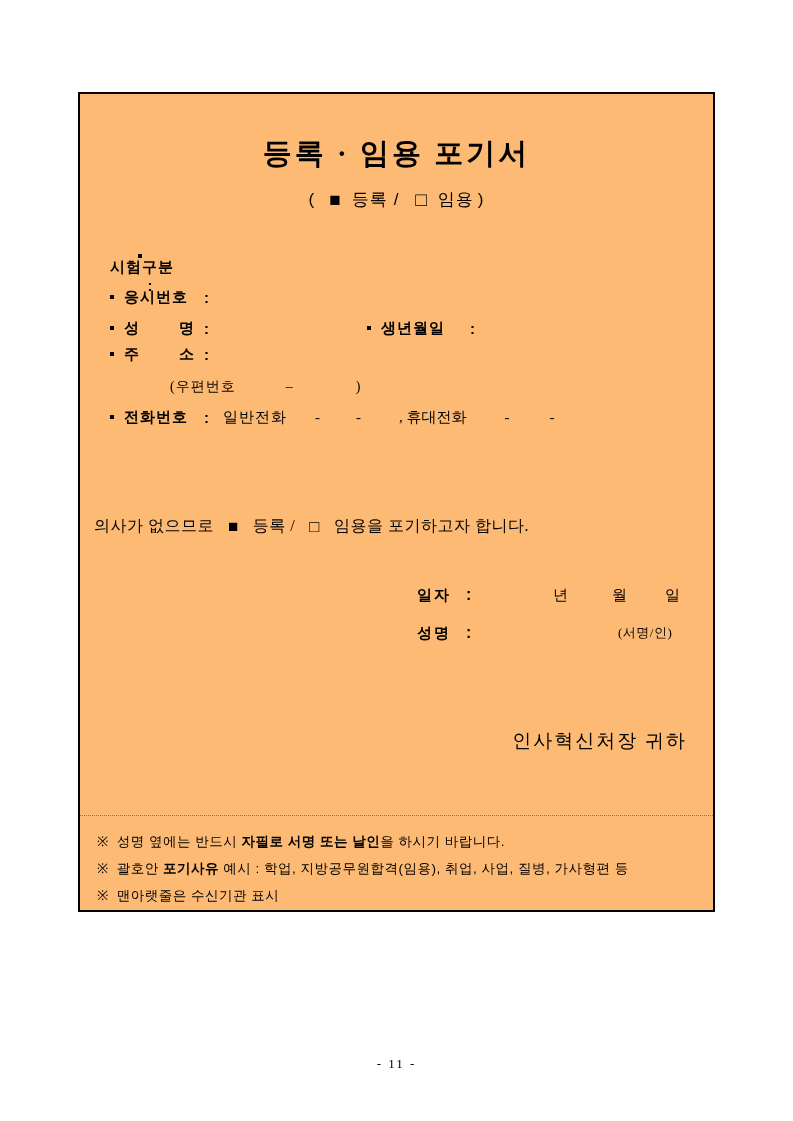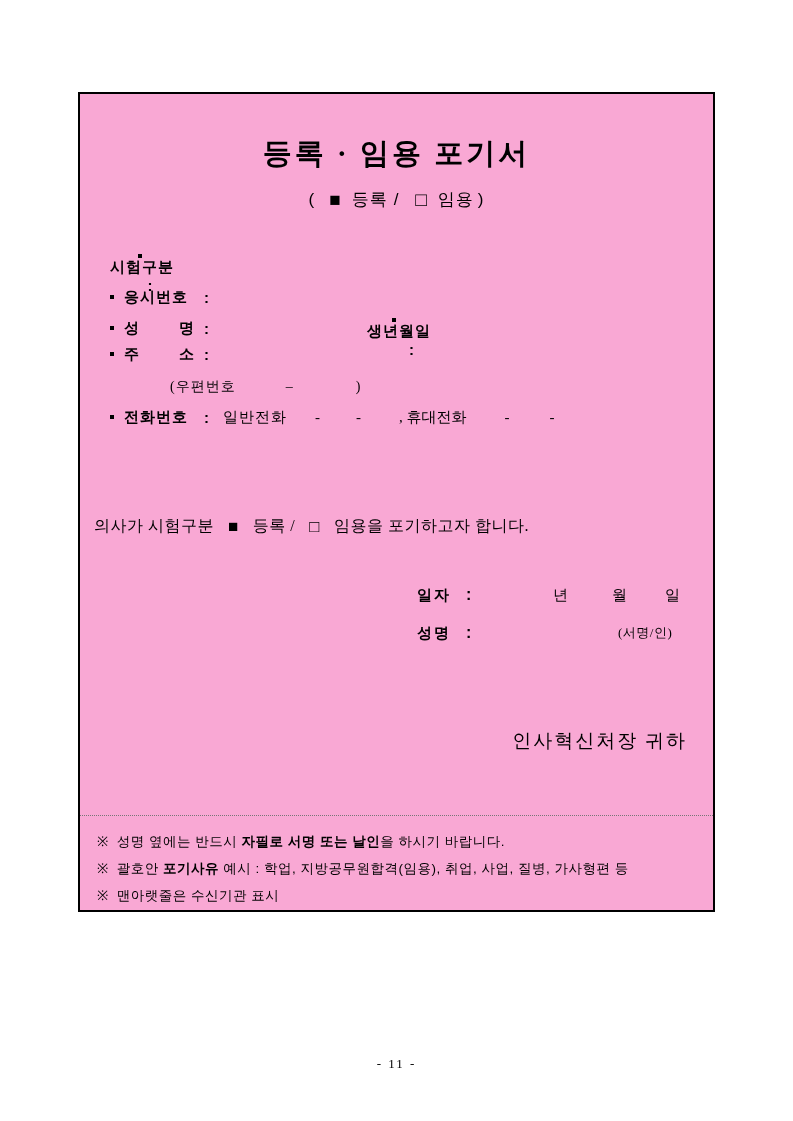--- a/index.html
+++ b/index.html
@@ -2,21 +2,21 @@
 <html><head>
 <meta charset="utf-8">
 <style>
   * { margin:0; padding:0; box-sizing:border-box; }
   html,body { width:793px; height:1121px; background:#ffffff; }
   body { font-family:"Liberation Serif", serif; color:#000; }
   .page { position:relative; width:793px; height:1121px; background:#fff; overflow:hidden; }
 
   .form-box {
     position:absolute; left:78px; top:92px; width:637px; height:820px;
-    border:2px solid #000; background:#f9a8d4;
+    border:2px solid #000; background:#fdba74;
   }
 
   .title {
     position:absolute; top:40px; left:0; width:100%; text-align:center;
     font-size:29px; font-weight:bold; letter-spacing:3px;
     font-family:"Liberation Serif", serif;
   }
   .subtitle {
     position:absolute; top:94px; left:0; width:100%; text-align:center;
     font-size:17px; font-family:"Liberation Sans", sans-serif; letter-spacing:1px;
@@ -36,21 +36,21 @@
   }
   .f-label {
     font-family:"Liberation Sans", sans-serif; font-weight:bold;
     font-size:15px; letter-spacing:1px; width:70px; display:inline-flex;
   }
   .f-label.spread { justify-content:space-between; letter-spacing:0; }
   .f-colon { font-family:"Liberation Sans", sans-serif; font-weight:bold; margin-left:10px; }
   .f-value { font-family:"Liberation Serif", serif; margin-left:6px; letter-spacing:1px; }
   .blue { color:#3333ff; }
 
-  .birth-group { left:287px;flex-direction:column; }
+  .birth-group { left:287px; }
   .birth-group .f-label { width:64px; }
   .birth-group .f-colon { margin-left:25px; }
 
   .postal-row { left:90px; font-size:14px; letter-spacing:1px; }
   .postal-row .dash { margin-left:50px; }
   .postal-row .close { margin-left:62px; }
 
   .phone-row .part { margin-left:14px; letter-spacing:1px; }
   .phone-row .dash1 { margin-left:28px; }
   .phone-row .dash2 { margin-left:36px; }
@@ -162,21 +162,21 @@
       <span class="f-colon">:</span>
       <span class="part">일반전화</span>
       <span class="dash1">-</span>
       <span class="dash2">-</span>
       <span class="mobile">, 휴대전화</span>
       <span class="dash3">-</span>
       <span class="dash4">-</span>
     </div>
 
     <div class="body-line body-line2">
-      <span>의사가 시험구분</span><span class="body-cbox">■</span><span>등록 /</span><span class="body-cbox">□</span><span>임용을 포기하고자 합니다.</span>
+      <span>의사가 없으므로</span><span class="body-cbox">■</span><span>등록 /</span><span class="body-cbox">□</span><span>임용을 포기하고자 합니다.</span>
     </div>
 
     <div class="sig-row sig-date-row">
       <span class="sig-label">일자</span>
       <span class="sig-colon">:</span>
       <span class="unit-year">년</span>
       <span class="unit-month">월</span>
       <span class="unit-day">일</span>
     </div>
 

